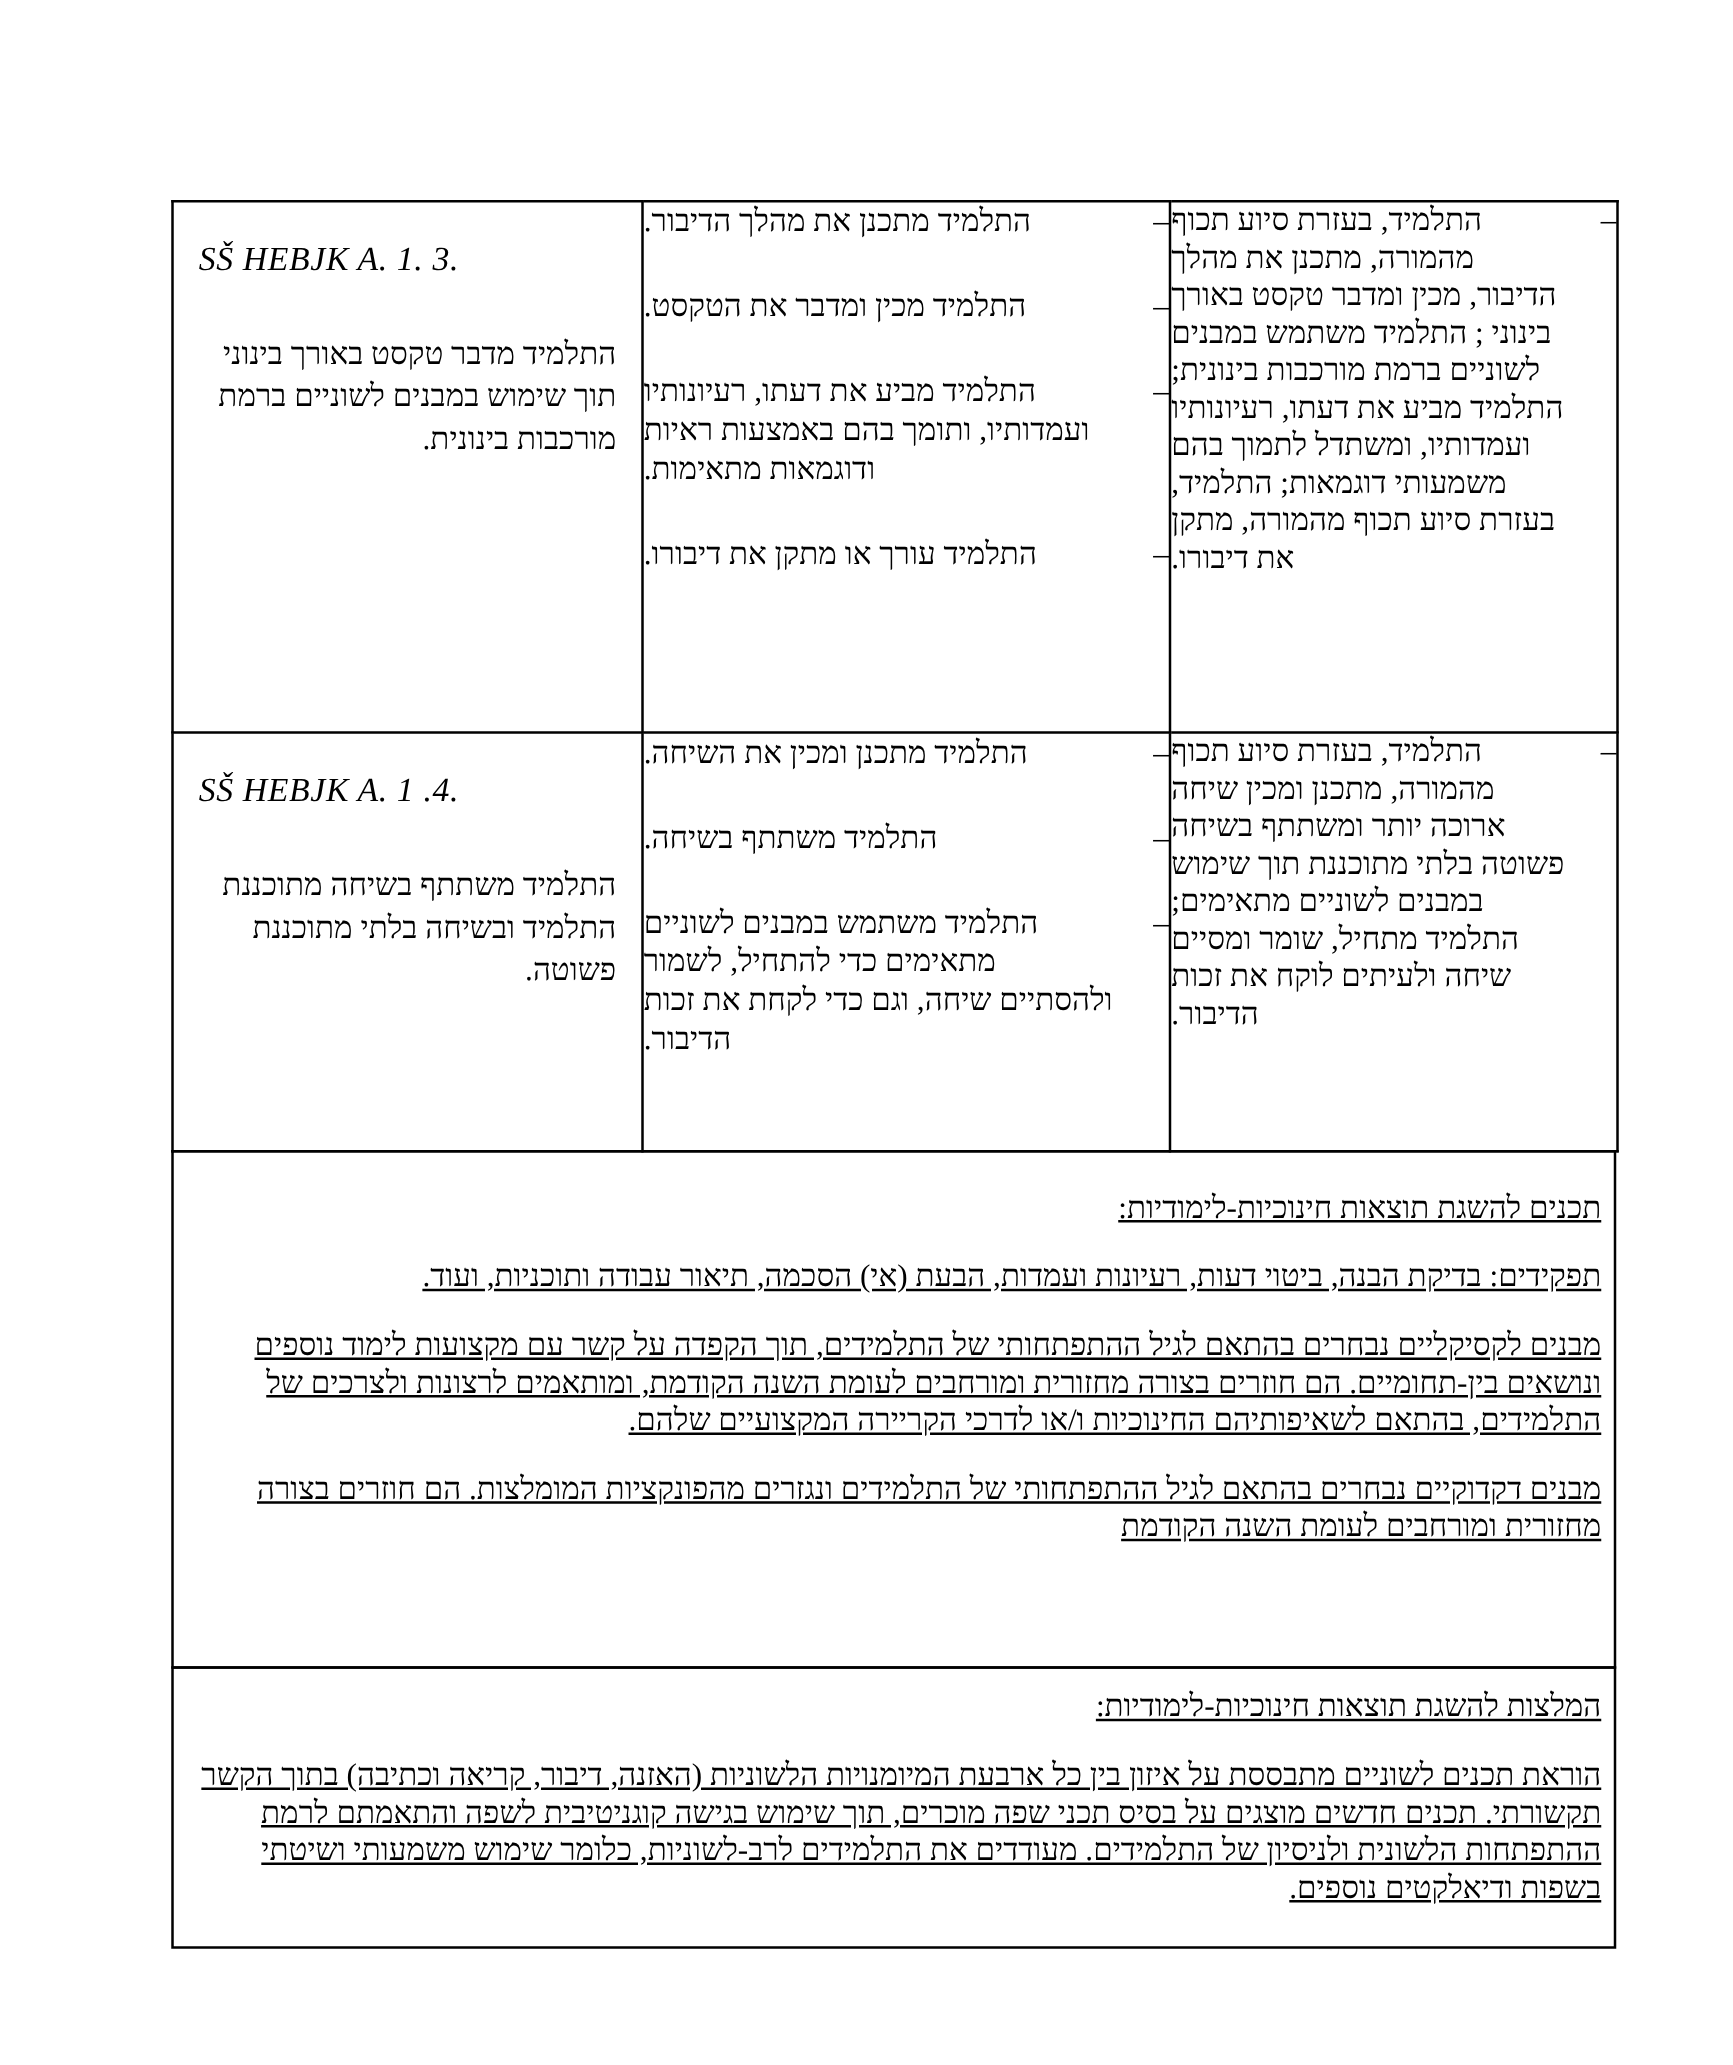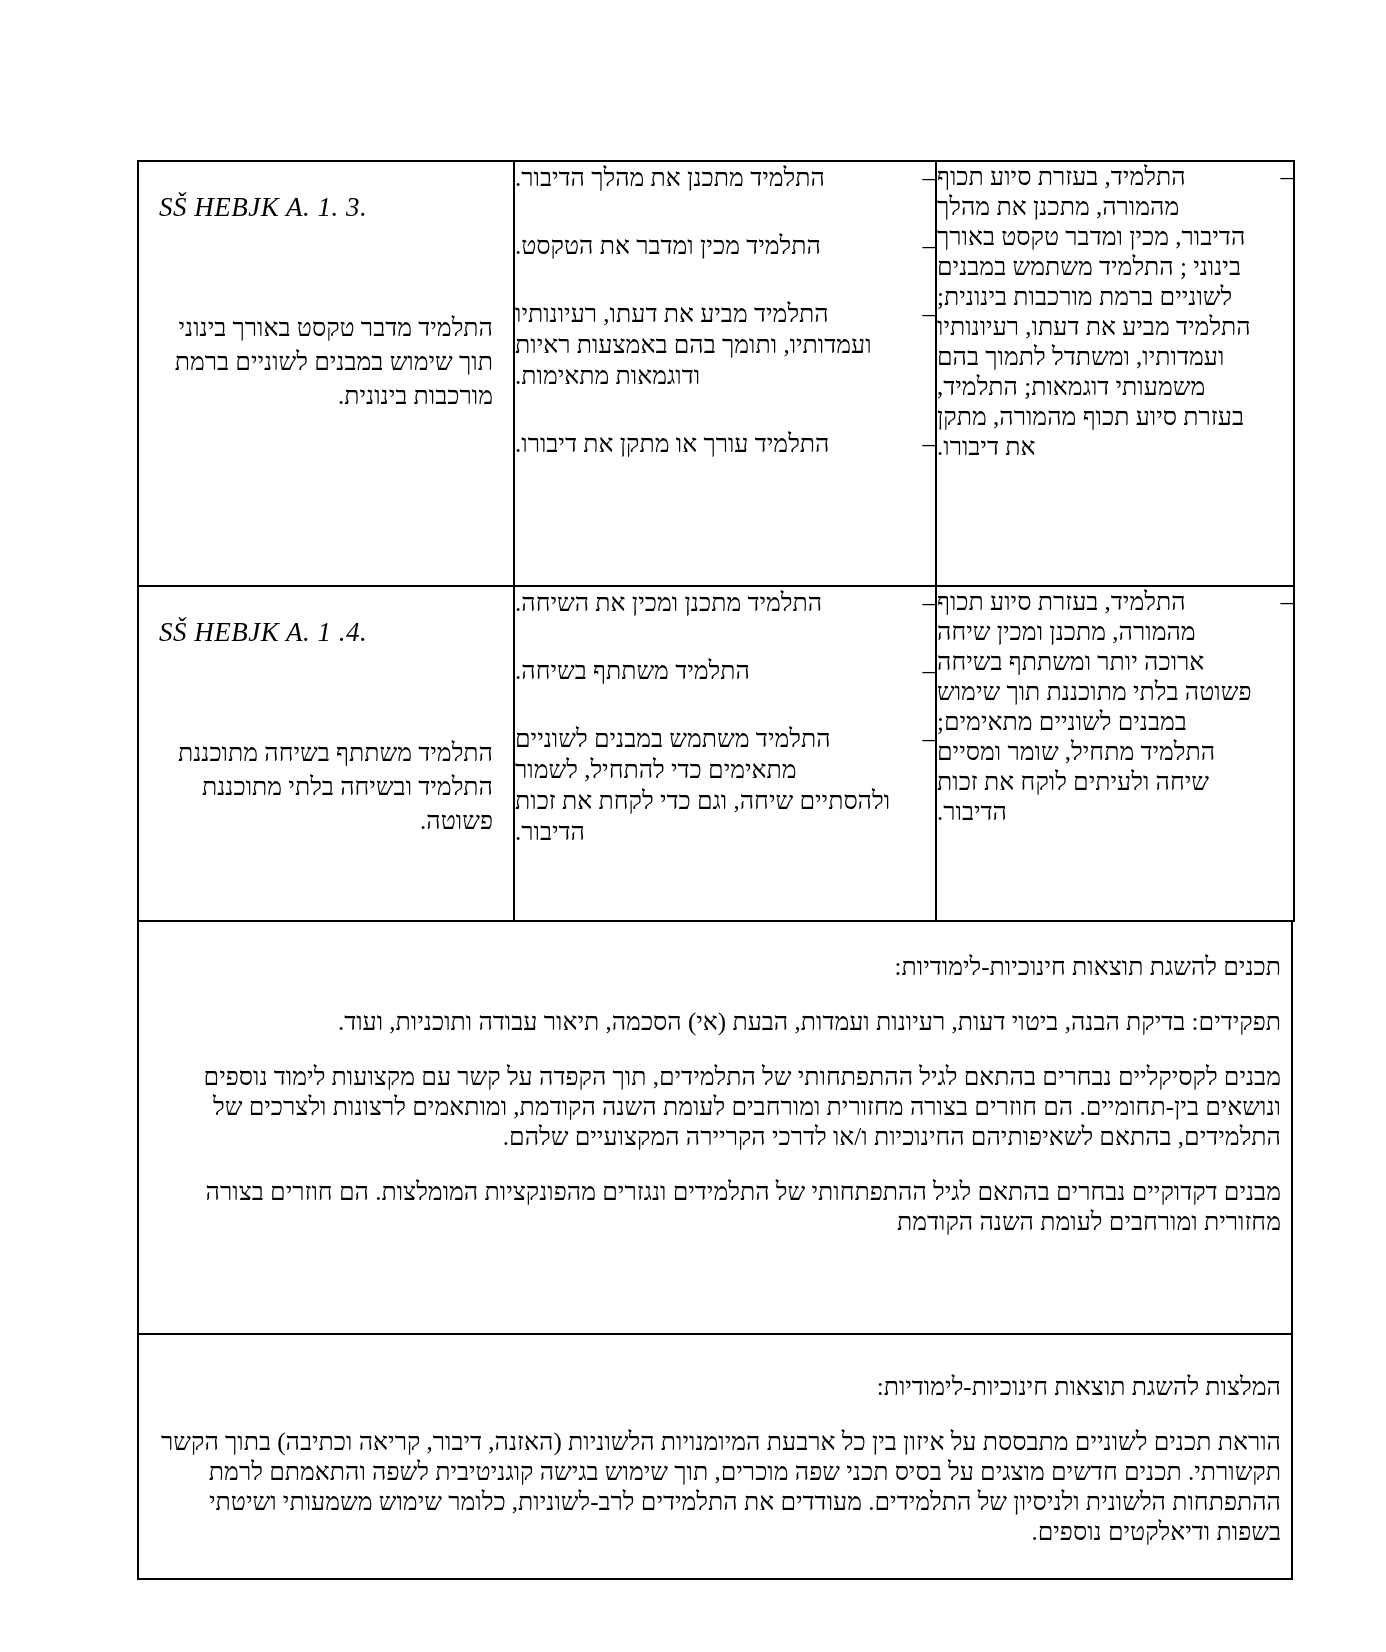--- a/index.html
+++ b/index.html
@@ -29,21 +29,21 @@
   .code{
     direction:ltr;text-align:left;
     font-size:27px;
     padding:30px 0 0 20px;
     letter-spacing:.5px;
     font-style:italic;
   }
   .summary{
     direction:rtl;text-align:right;
     font-size:25px;line-height:34px;
-    margin-top:88px;
+    margin-top:44px;
     padding:0 20px 0 34px;
   }
 
   .cell-mid{padding:36px 46px 0 16px;}
   .cell-right{padding:36px 32px 0 14px;}
 
   .bullet{
     display:flex;
     direction:rtl;
     font-size:25px;line-height:31px;
@@ -54,24 +54,25 @@
   .cell-right .bullet{line-height:30px;margin-bottom:0;}
   .cell-right .bullet .dash{flex:0 0 40px;}
 
   .box{
     direction:rtl;text-align:right;
     border:2px solid #000;
     box-sizing:border-box;
     font-size:25px;line-height:30px;
     padding:30px 10px 6px 14px;
     margin-top:-2px;
+    text-decoration:underline;
   }
   .box p{margin:0 0 25px 0;}
   .box-contents{min-height:415px;}
-  .box-recommendations{min-height:222px;padding-top:37px;}
+  .box-recommendations{min-height:222px;padding-top:16px;}
 </style>
 </head>
 <body>
 
 <div class="page">
   <div class="doc">
 
     <table class="outcomes">
       <colgroup>
         <col style="width:376px">

